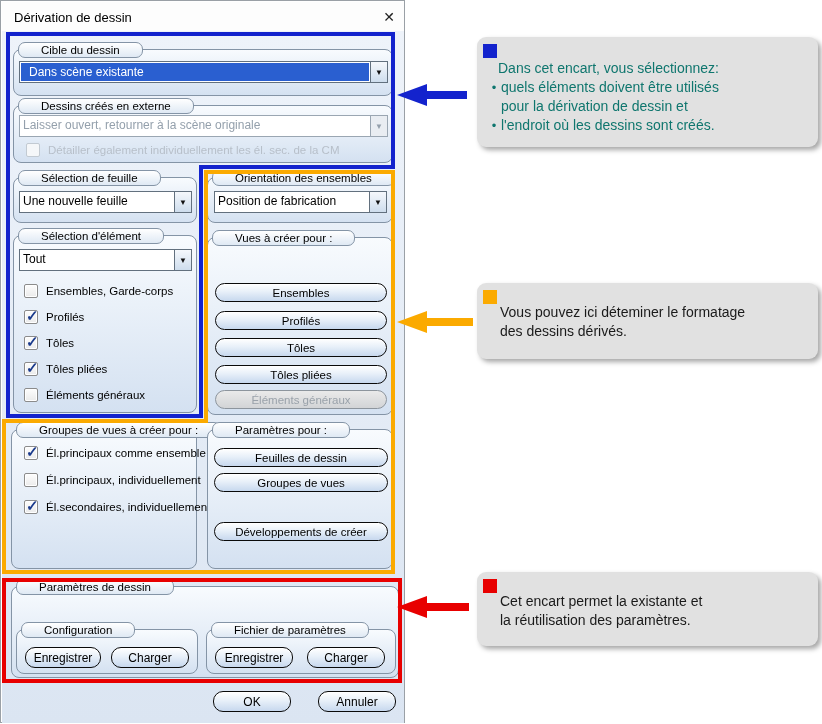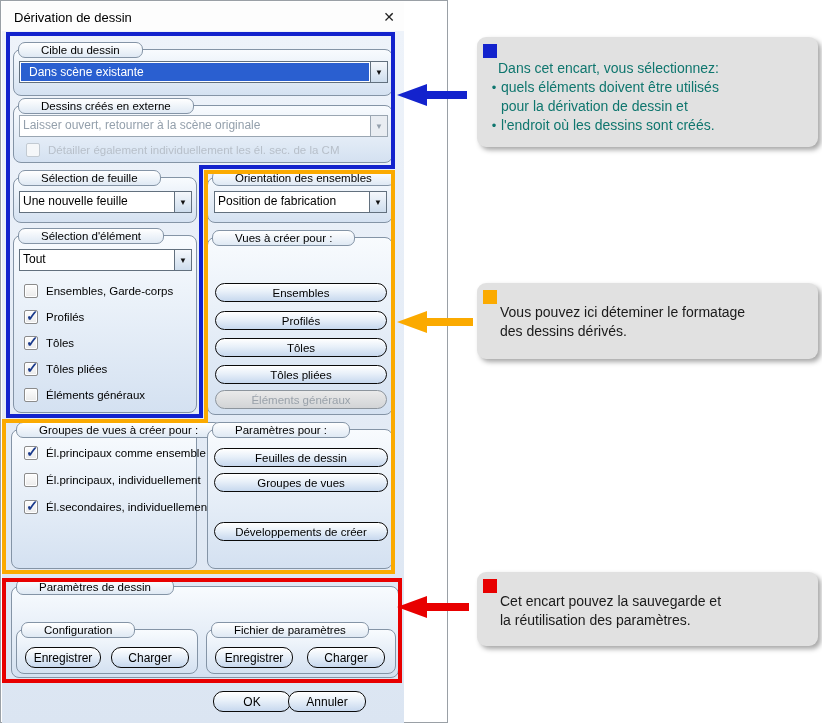--- a/index.html
+++ b/index.html
@@ -1,20 +1,20 @@
 <!DOCTYPE html>
 <html><head>
 <meta charset="utf-8">
 <style>
   * { box-sizing: border-box; margin: 0; padding: 0; }
   body { background: #fff; font-family: "Liberation Sans", sans-serif; }
   #stage { position: relative; width: 822px; height: 724px; background: #fff; overflow: hidden; }
 
   
-  .dialog { position: absolute; left: 0; top: 0; width: 448px; height: 723px;
+  .dialog { position: absolute; left: 0; top: 0; width: 405px; height: 723px;
             background: #fff; border: 1px solid #9aa0a6; }
   .titlebar { position: absolute; left: 1px; top: 1px; width: 402px; height: 29px; background: #fdfdfd; }
   .title { position: absolute; left: 12px; top: 8px; font-size: 13px; color: #000; white-space: nowrap; }
   .close { position: absolute; left: 378px; top: 6px; width: 18px; height: 18px;
            font-size: 14px; color: #222; text-align: center; line-height: 18px; cursor: default; }
   .client { position: absolute; left: 1px; top: 30px; width: 402px; height: 692px;
             background: linear-gradient(#eef3fa, #dbe5f2); }
 
   
   .group { position: absolute; border: 1px solid #8494a6; border-radius: 8px;
@@ -209,21 +209,21 @@
         <div class="pill big" style="left:94px;top:17px;width:78px">Charger</div>
       </div>
       <div class="group" style="left:194px;top:42px;width:190px;height:45px">
         <div class="glabel">Fichier de paramètres</div>
         <div class="pill big" style="left:8px;top:17px;width:78px">Enregistrer</div>
         <div class="pill big" style="left:100px;top:17px;width:78px">Charger</div>
       </div>
     </div>
 
     <div class="pill big" style="left:212px;top:690px;width:78px">OK</div>
-    <div class="pill big" style="left:287px;top:690px;width:78px">Annuler</div>
+    <div class="pill big" style="left:317px;top:690px;width:78px">Annuler</div>
   </div>
 
   <div class="callout" style="left:477px;top:37px;height:110px">
     <div class="sq" style="background:#1323cd"></div>
     <div class="ctext">
       <div class="intro">Dans cet encart, vous sélectionnez:</div>
       <div class="brow">
         <span class="bdot">•</span>
         <div>
           <div>quels éléments doivent être utilisés</div>
@@ -243,21 +243,21 @@
     <div class="sq" style="background:#fbaa00"></div>
     <div class="ctext2">
       <div>Vous pouvez ici déteminer le formatage</div>
       <div>des dessins dérivés.</div>
     </div>
   </div>
 
   <div class="callout" style="left:477px;top:572px;height:74px">
     <div class="sq" style="background:#e80000"></div>
     <div class="ctext2">
-      <div>Cet encart pouvez la sauvegarde et</div>
+      <div>Cet encart permet la existante et</div>
       <div>la réutilisation des paramètres.</div>
     </div>
   </div>
 
   <svg class="overlay" width="822" height="724" viewBox="0 0 822 724">
     <path d="M 8 34 H 393 V 167 H 201 V 416 H 8 Z" fill="none" stroke="#1323cd" stroke-width="4"></path>
     <path d="M 206 172 H 393 V 572 H 4 V 421 H 206 Z" fill="none" stroke="#fbaa00" stroke-width="4"></path>
     <rect x="4" y="580" width="396" height="101" fill="none" stroke="#e80000" stroke-width="4"></rect>
     <polygon points="397,95 427,84 427,91 467,91 467,99 427,99 427,106" fill="#1323cd"></polygon>
     <polygon points="397,322 427,311 427,318 473,318 473,326 427,326 427,333" fill="#fbaa00"></polygon>

